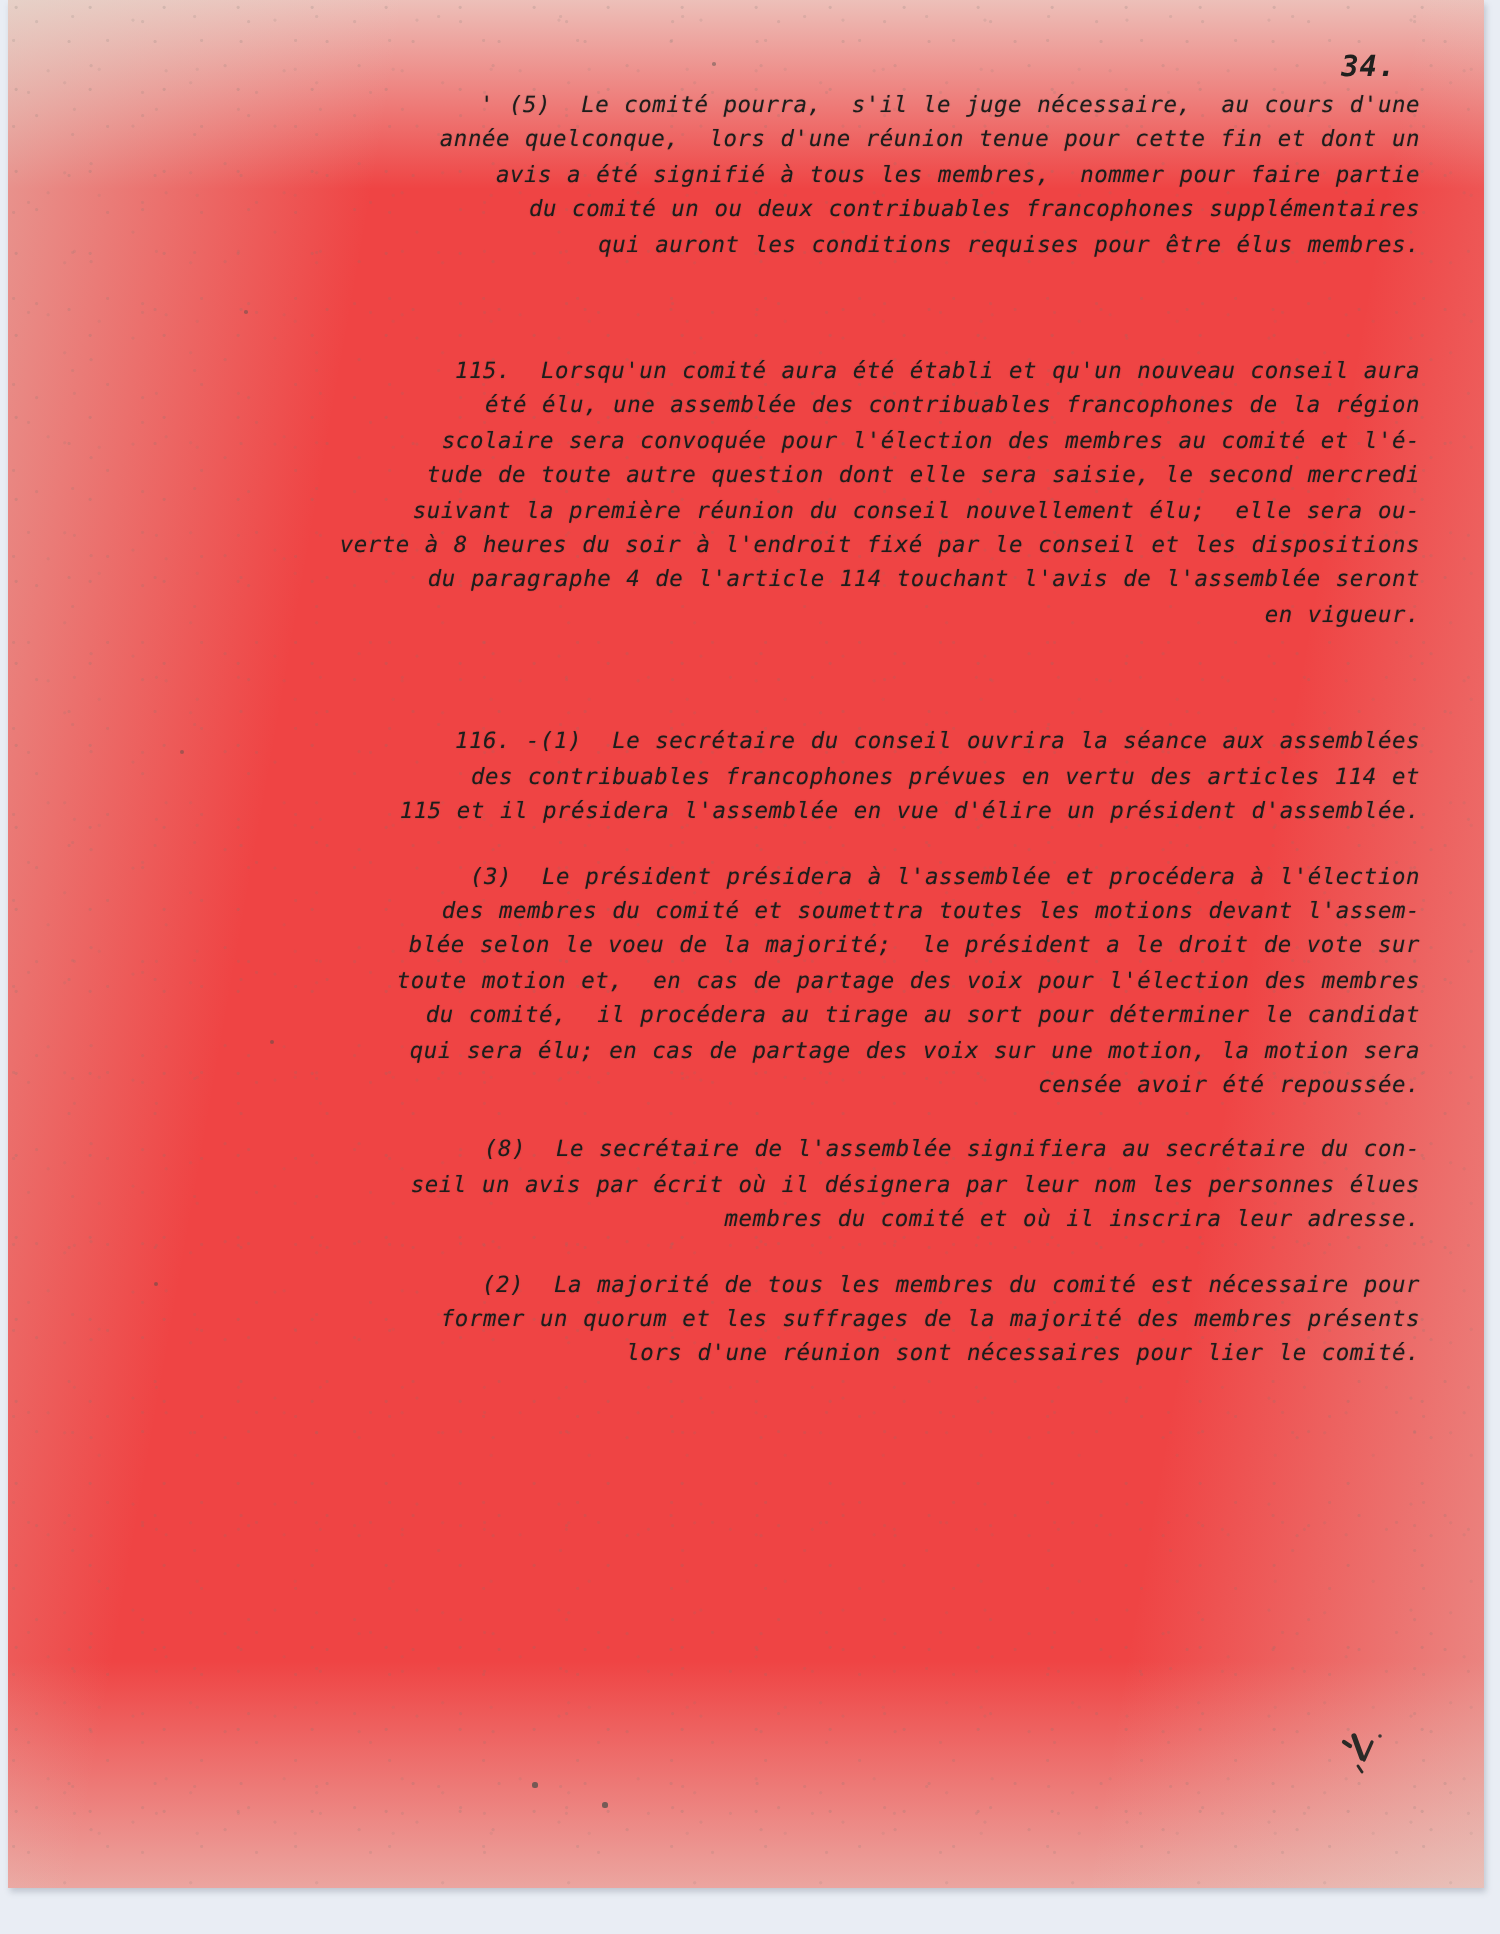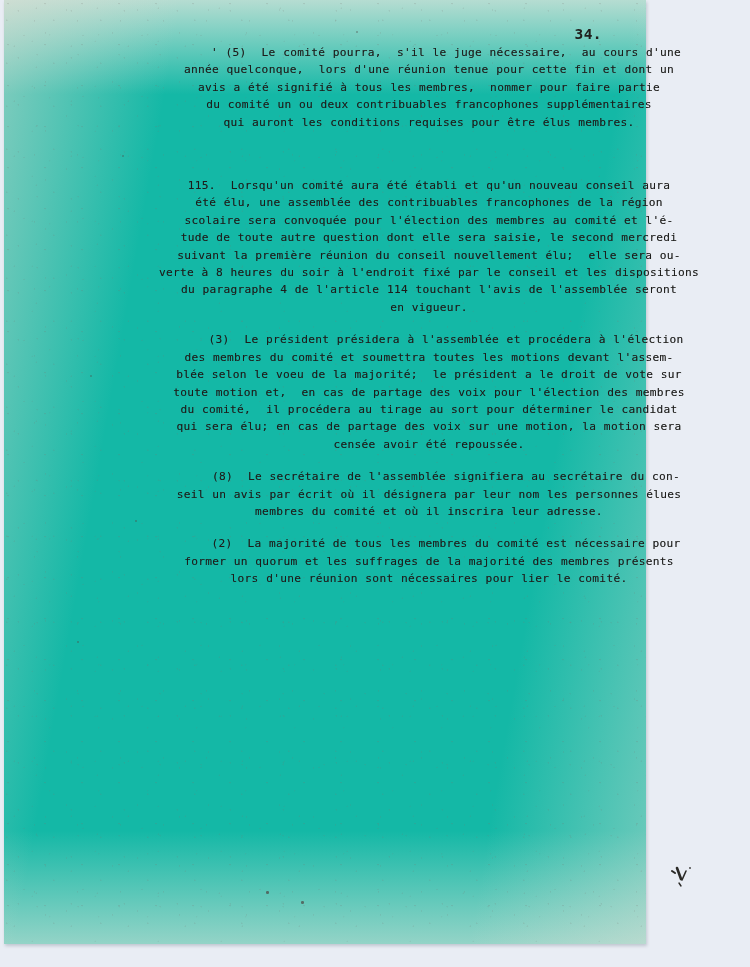--- a/index.html
+++ b/index.html
@@ -21,24 +21,25 @@
     width: 750px;
     height: 967px;
     background: #e9edf4;
     overflow: hidden;
   }
 
   .paper {
     position: absolute;
     left: 4px;
     top: 0px;
-    width: 642px;
+    width: 738px;
     height: 944px;
-    background: #14b8a6;
+    background: #ef4444;
     box-shadow: 1px 2px 3px rgba(90,100,120,0.28);
+    font-style: italic;
   }
 
   
   .paper-tone {
     position: absolute;
     inset: 0;
     background:
       linear-gradient(100deg, rgba(225,222,211,0.55) 0%, rgba(255,255,255,0.0) 22%, rgba(255,255,255,0.0) 78%, rgba(228,226,216,0.45) 100%),
       linear-gradient(180deg, rgba(236,233,224,0.75) 0%, rgba(255,255,255,0) 10%, rgba(255,255,255,0) 88%, rgba(233,230,221,0.6) 100%);
     pointer-events: none;
@@ -89,21 +90,21 @@
     width: 562px;
   }
 
   p.para {
     margin: 0 0 15px 0;
     font-family: "DejaVu Sans Mono", monospace;
     font-size: 11.2px;
     line-height: 17.4px;
     letter-spacing: 0.28px;
     color: #1d1d1b;
-    text-align: center;
+    text-align: right;
     white-space: pre-wrap;
     word-spacing: .5px;
     text-shadow: 0 0 .6px rgba(40,40,38,.45);
   }
   p.para.indent  { text-indent: 34px; }
   p.para.article { text-indent: 0; margin-top: 46px; }
 
   
   .ink-mark {
     position: absolute;
@@ -149,20 +150,23 @@
 du comité un ou deux contribuables francophones supplémentaires
 qui auront les conditions requises pour être élus membres.</p>
       <p class="para article">115.  Lorsqu'un comité aura été établi et qu'un nouveau conseil aura
 été élu, une assemblée des contribuables francophones de la région
 scolaire sera convoquée pour l'élection des membres au comité et l'é-
 tude de toute autre question dont elle sera saisie, le second mercredi
 suivant la première réunion du conseil nouvellement élu;  elle sera ou-
 verte à 8 heures du soir à l'endroit fixé par le conseil et les dispositions
 du paragraphe 4 de l'article 114 touchant l'avis de l'assemblée seront
 en vigueur.</p>
+      <p class="para article">116. -(1)  Le secrétaire du conseil ouvrira la séance aux assemblées
+des contribuables francophones prévues en vertu des articles 114 et
+115 et il présidera l'assemblée en vue d'élire un président d'assemblée.</p>
       <p class="para indent">(3)  Le président présidera à l'assemblée et procédera à l'élection
 des membres du comité et soumettra toutes les motions devant l'assem-
 blée selon le voeu de la majorité;  le président a le droit de vote sur
 toute motion et,  en cas de partage des voix pour l'élection des membres
 du comité,  il procédera au tirage au sort pour déterminer le candidat
 qui sera élu; en cas de partage des voix sur une motion, la motion sera
 censée avoir été repoussée.</p>
       <p class="para indent">(8)  Le secrétaire de l'assemblée signifiera au secrétaire du con-
 seil un avis par écrit où il désignera par leur nom les personnes élues
 membres du comité et où il inscrira leur adresse.</p>

